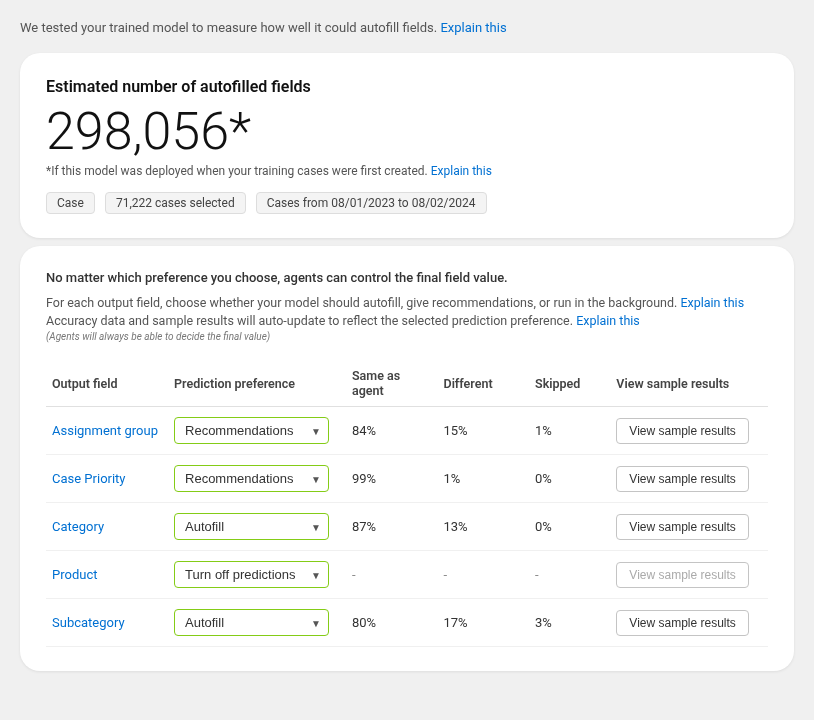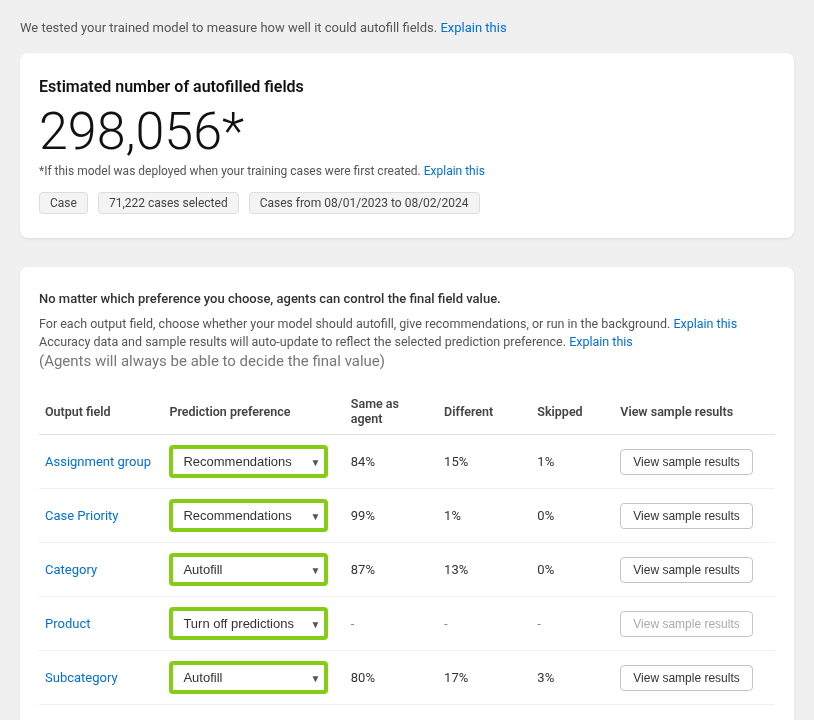--- a/index.html
+++ b/index.html
@@ -25,23 +25,23 @@
       color: #555;
       margin-bottom: 18px;
     }
     .link {
       color: #0070d2;
       text-decoration: none;
       cursor: pointer;
     }
     .card {
       background: #fff;
-      border-radius: 8px;
-      padding: 24px 19px;
-      margin-bottom: 29px;
+      border-radius: 20px;
+      padding: 24px 26px;
+      margin-bottom: 8px;
       box-shadow: 0 1px 3px rgba(0,0,0,0.08);
     }
     .card-title {
       font-size: 16px;
       font-weight: 600;
       color: #111;
       margin-bottom: 10px;
     }
     .big-number {
       font-size: 52px;
@@ -79,23 +79,24 @@
       font-weight: 500;
       color: #333;
       margin-bottom: 10px;
     }
     .desc-text {
       font-size: 12.5px;
       color: #555;
       margin-bottom: 3px;
     }
     .agent-note {
-      font-size: 15px;
+      font-size: 10px;
       color: #777;
       margin-bottom: 18px;
+      font-style: italic;
     }
     table {
       width: 100%;
       border-collapse: collapse;
     }
     thead th {
       text-align: left;
       font-size: 12.5px;
       font-weight: 600;
       color: #444;
@@ -119,21 +120,21 @@
       text-align: right;
     }
     .select-wrapper {
       position: relative;
       display: inline-block;
     }
     .pred-select {
       appearance: none;
       -webkit-appearance: none;
       background: #fff;
-      border: 4px solid #84cc16;
+      border: 1px solid #84cc16;
       border-radius: 4px;
       padding: 5px 30px 5px 10px;
       font-size: 13px;
       color: #333;
       cursor: pointer;
       min-width: 155px;
     }
     .select-arrow {
       position: absolute;
       right: 8px;

